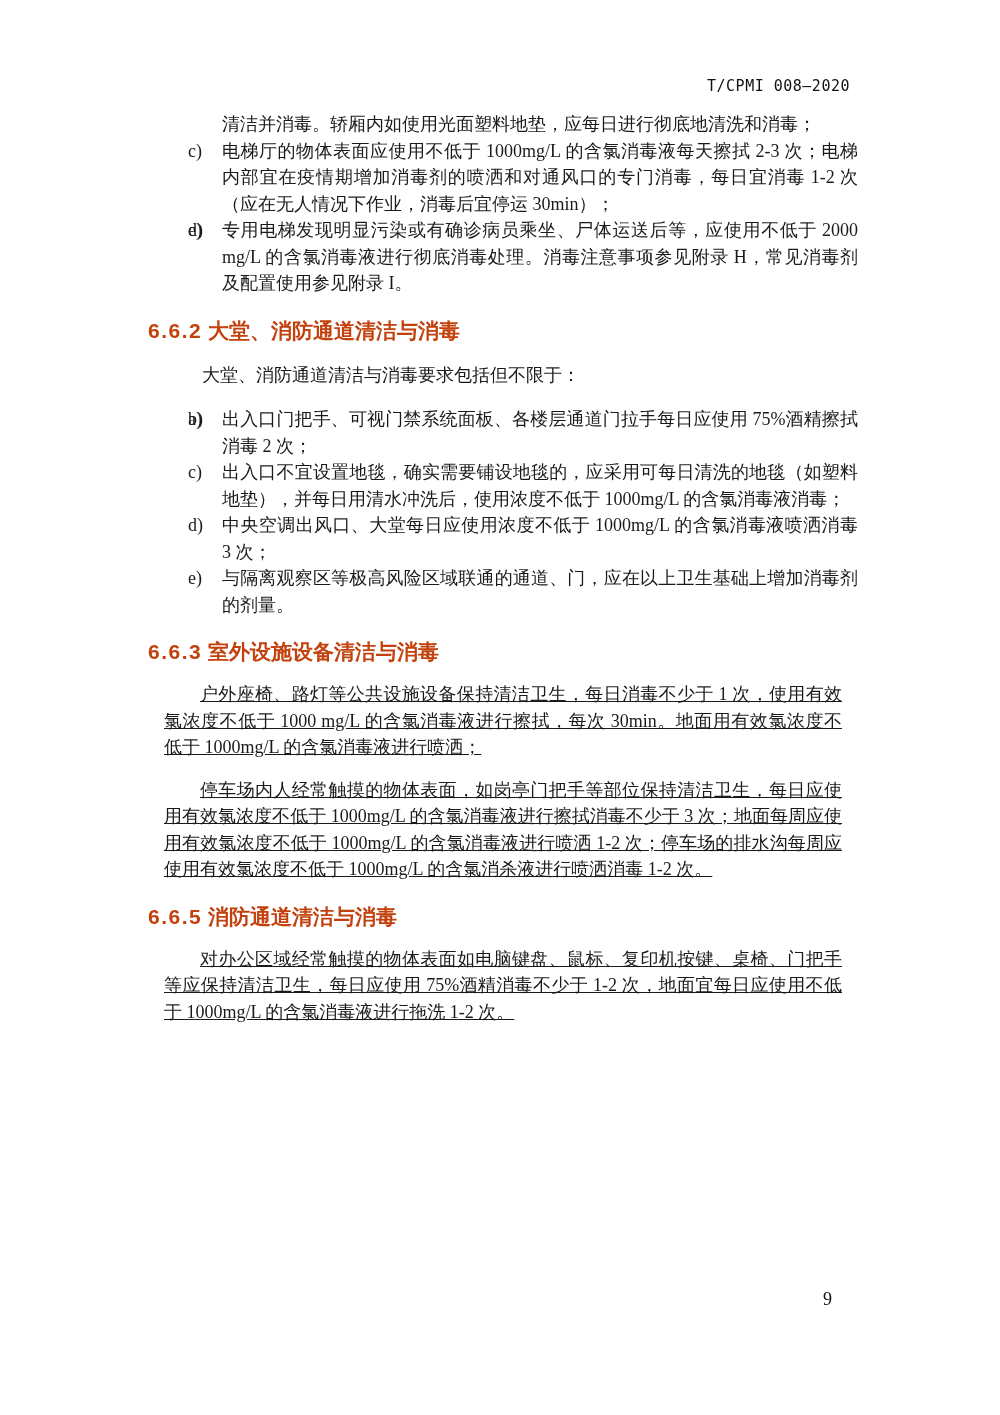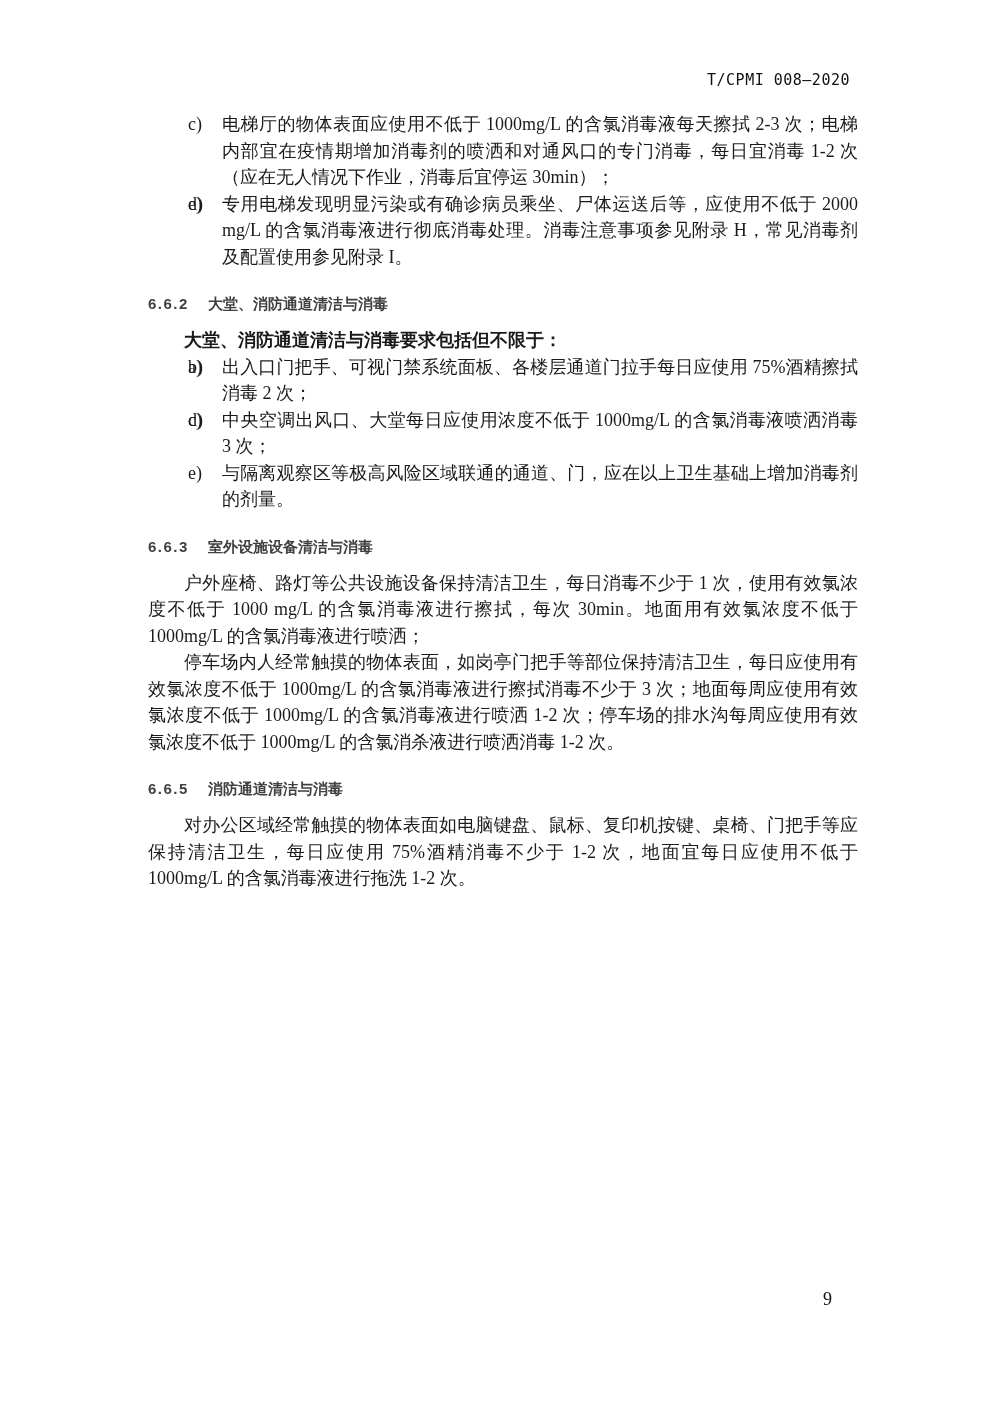--- a/index.html
+++ b/index.html
@@ -15,21 +15,21 @@
     color: #1a1a1a;
     overflow: hidden;
   }
   .page {
     position: absolute;
     inset: 0;
     background: #ffffff;
   }
   .doc-code {
     position: absolute;
-    top: 71px;
+    top: 77px;
     right: 150px;
     font-family: "DejaVu Sans Mono", "Liberation Mono", monospace;
     font-size: 15px;
     letter-spacing: 0.5px;
     color: #111111;
     white-space: nowrap;
     margin-left: 28px;
   }
   .content {
     position: absolute;
@@ -52,57 +52,58 @@
     padding-left: 74px;
   }
   .hlist .item .lbl {
     position: absolute;
     left: 40px;
     top: 0;
   }
   .sec-heading {
     font-family: "Liberation Sans", "DejaVu Sans", sans-serif;
     font-weight: bold;
-    font-size: 15px;
+    font-size: 21px;
     line-height: 27px;
-    color: #404040;
+    color: #c2410c;
     margin: 20px 0 10px 0;
     white-space: nowrap;
   }
   .sec-num {
     display: inline-block;
     min-width: 60px;
     letter-spacing: 1.5px;
   }
   .para {
     text-indent: 36px;
-    margin: 0;
+    margin: 16px;
+    text-decoration: underline;
   }
   .intro {
     text-indent: 36px;
-    margin: 0;
-    font-weight: bold;
+    margin: 18px;
   }
   .page-num {
     position: absolute;
     top: 1289px;
     right: 168px;
     font-size: 18px;
     color: #111111;
   }
 </style>
 </head>
 <body>
 
 <div class="page">
 
   <div class="doc-code">T/CPMI 008—2020</div>
 
   <div class="content body-text">
 
+    <div class="carry">清洁并消毒。轿厢内如使用光面塑料地垫，应每日进行彻底地清洗和消毒；</div>
 
     <div class="hlist">
       <div class="item">
         <span class="lbl">c)</span>
         <span>电梯厅的物体表面应使用不低于 1000mg/L 的含氯消毒液每天擦拭 2-3 次；电梯内部宜在疫情期增加消毒剂的喷洒和对通风口的专门消毒，每日宜消毒 1-2 次（应在无人情况下作业，消毒后宜停运 30min）；</span>
       </div>
       <div class="item">
         <span class="lbl">d)</span>
       </div>
       <div class="item">
@@ -120,20 +121,21 @@
     <div class="hlist">
       <div class="item">
         <span class="lbl">a)</span>
       </div>
       <div class="item">
         <span class="lbl">b)</span>
         <span>出入口门把手、可视门禁系统面板、各楼层通道门拉手每日应使用 75%酒精擦拭消毒 2 次；</span>
       </div>
       <div class="item">
         <span class="lbl">c)</span>
+        <span>出入口不宜设置地毯，确实需要铺设地毯的，应采用可每日清洗的地毯（如塑料地垫），并每日用清水冲洗后，使用浓度不低于 1000mg/L 的含氯消毒液消毒；</span>
       </div>
       <div class="item">
         <span class="lbl">d)</span>
         <span>中央空调出风口、大堂每日应使用浓度不低于 1000mg/L 的含氯消毒液喷洒消毒 3 次；</span>
       </div>
       <div class="item">
         <span class="lbl">e)</span>
         <span>与隔离观察区等极高风险区域联通的通道、门，应在以上卫生基础上增加消毒剂的剂量。</span>
       </div>
     </div>

